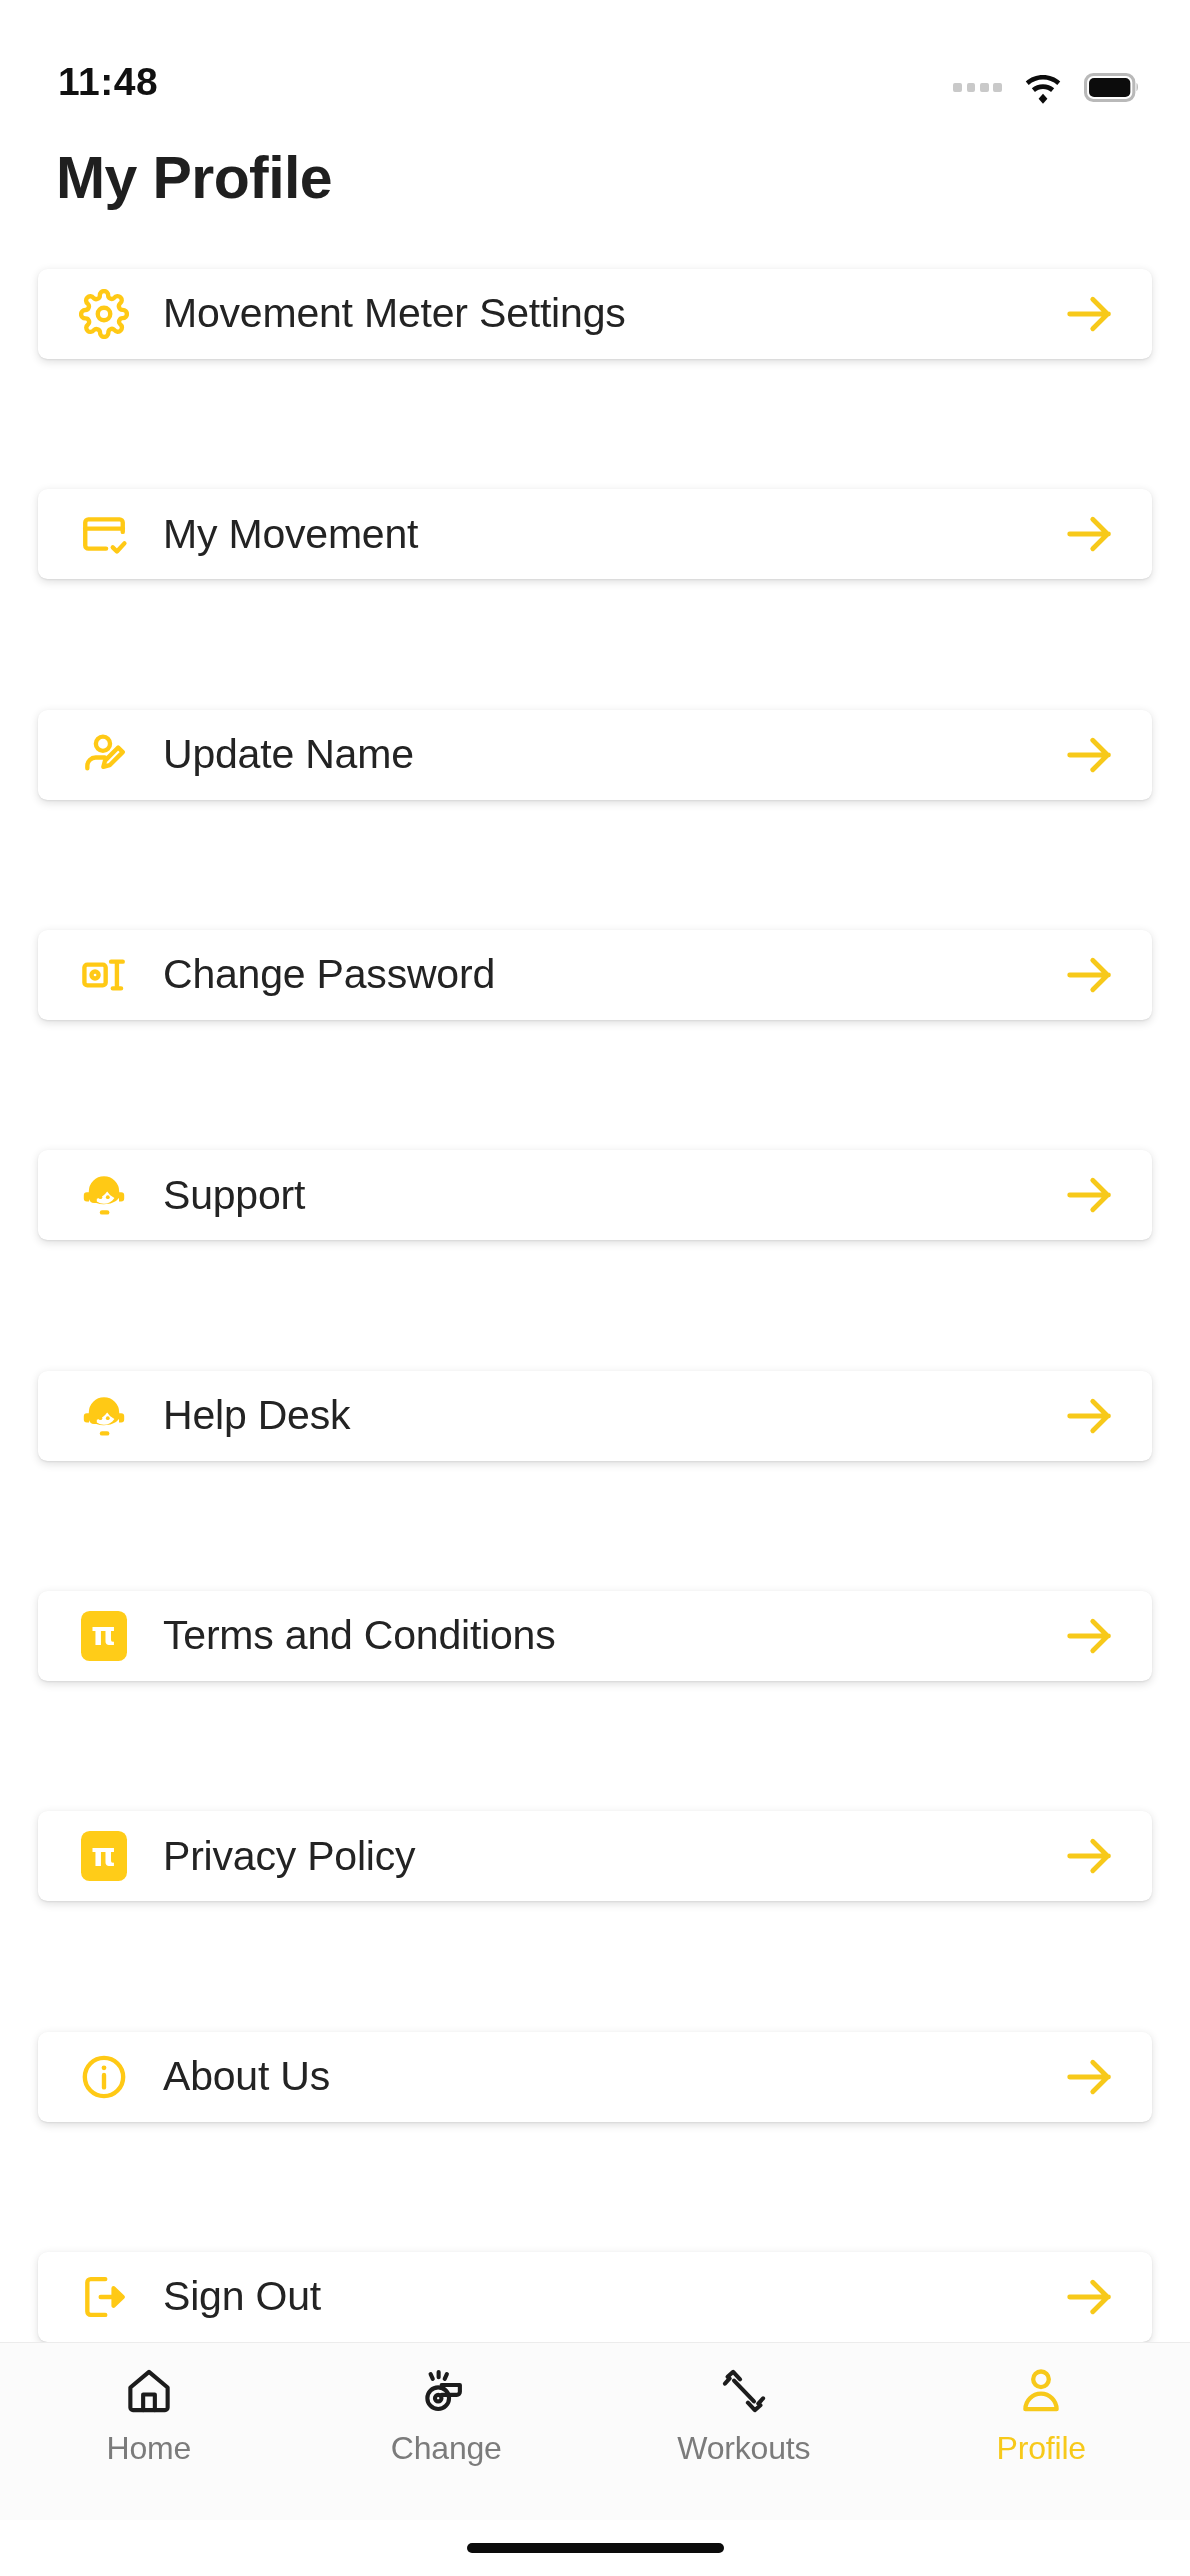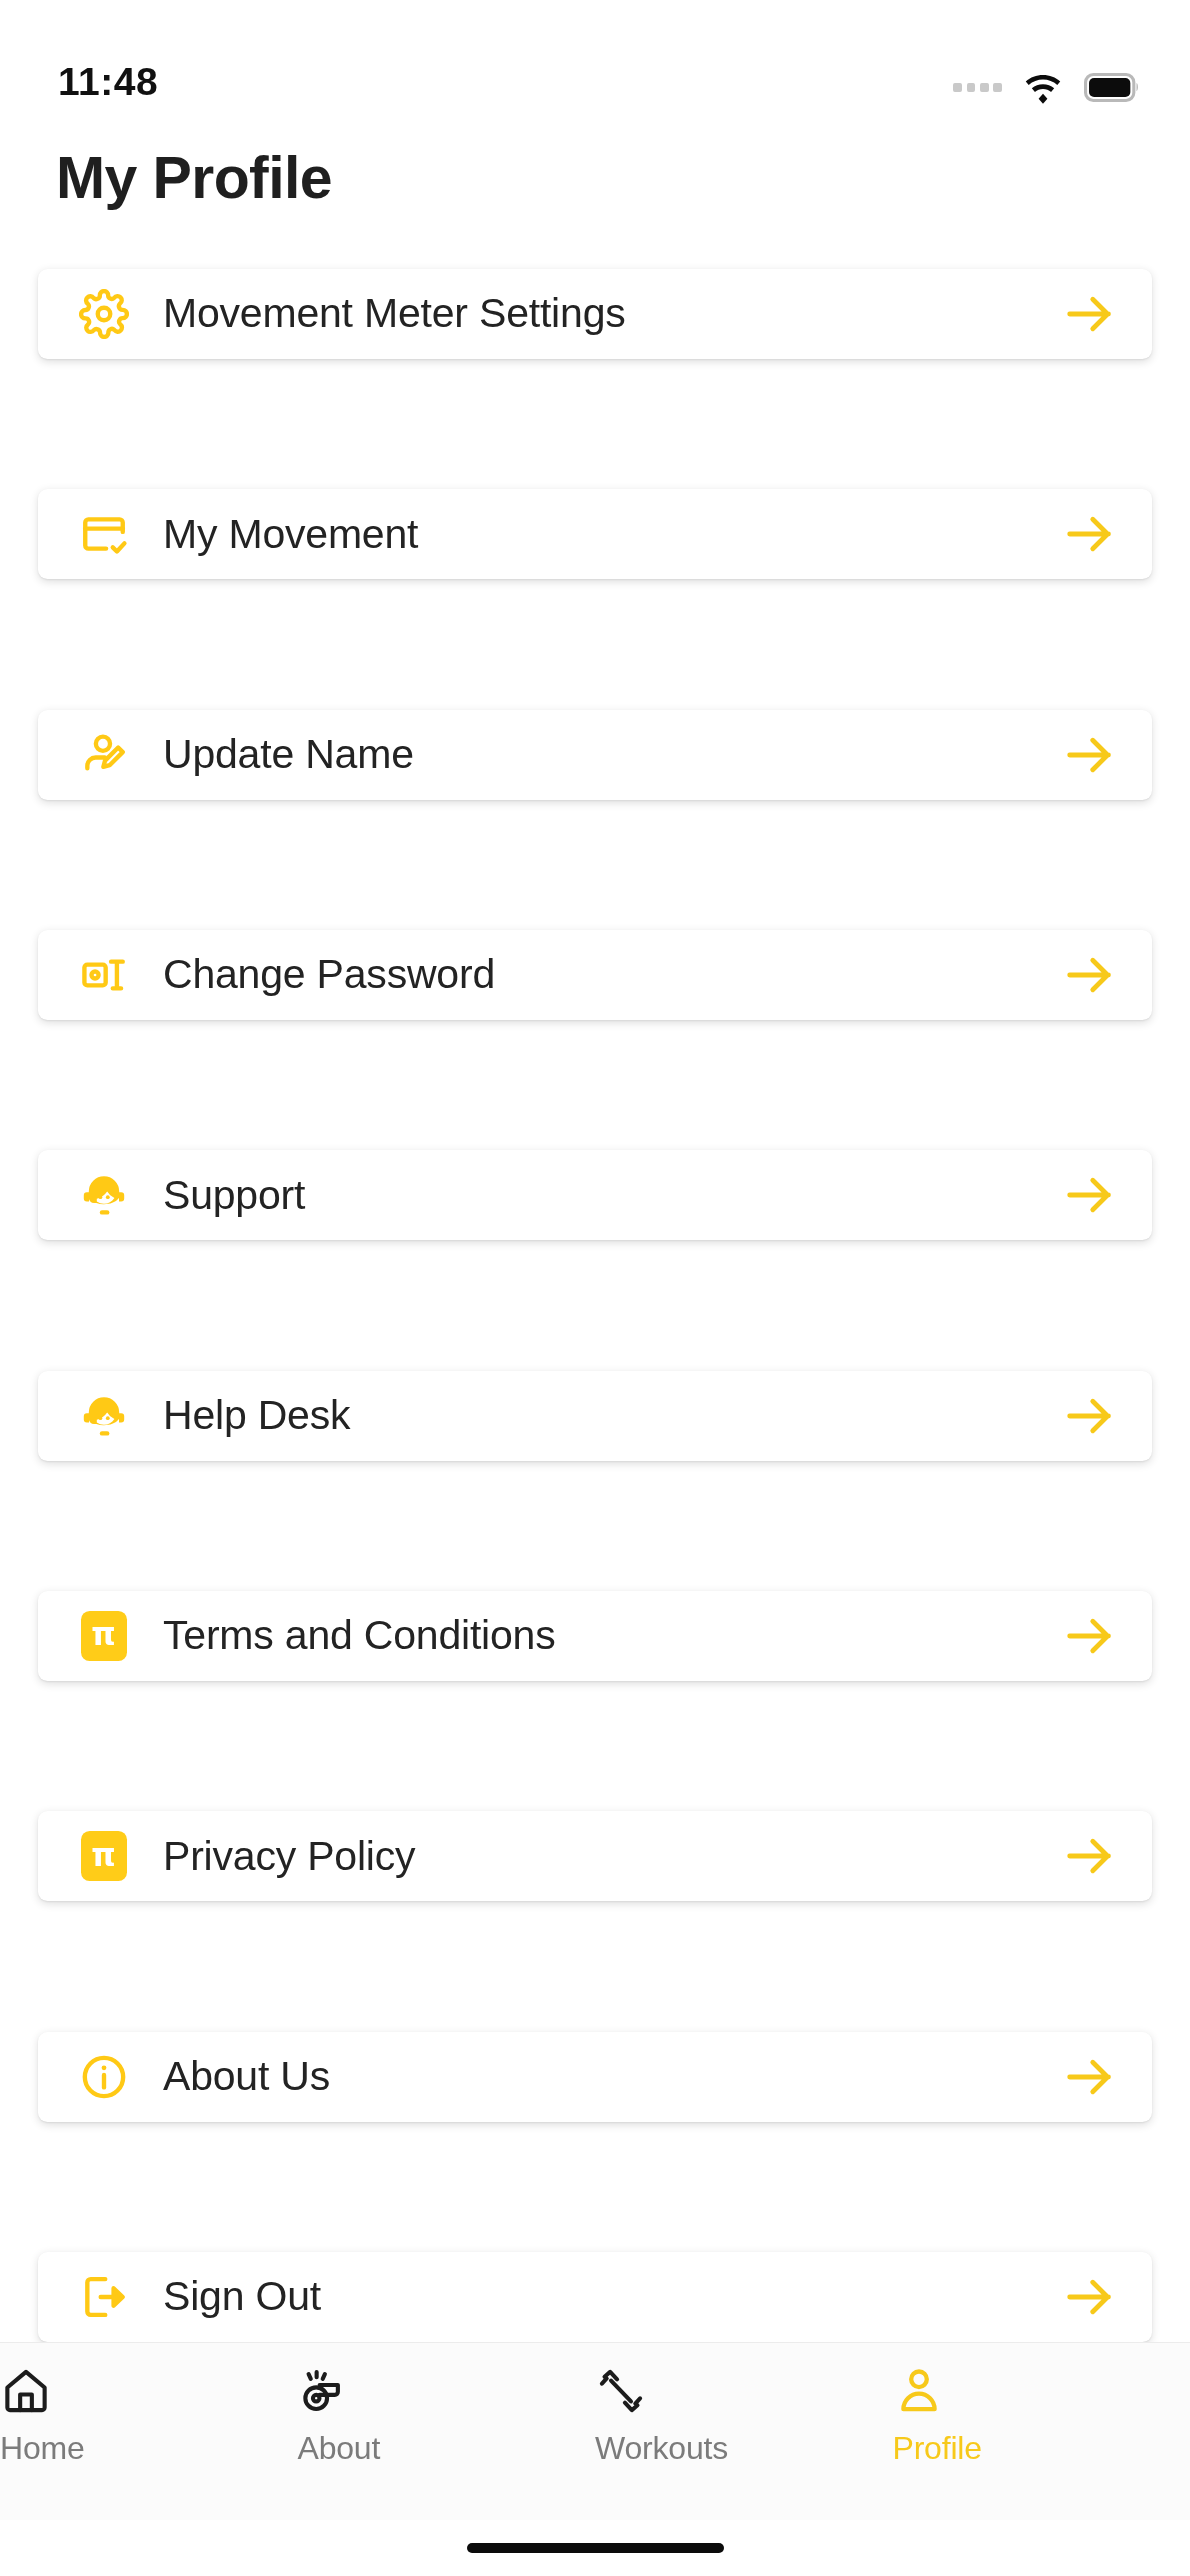--- a/index.html
+++ b/index.html
@@ -108,21 +108,21 @@
     background: #fbfbfb;
     border-top: 1px solid #ececec;
     display: flex;
     align-items: flex-start;
     padding-top: 21px;
   }
   .nav-item {
     flex: 1 1 0;
     display: flex;
     flex-direction: column;
-    align-items: flex-start;
+    align-items: center;
     gap: 11.5px;
   }
   .nav-ic { height: 54px; display: flex; align-items: center; justify-content: center; }
   .nav-label {
     font-size: 32px;
     color: #7b7b7b;
     letter-spacing: -0.2px;
   }
   .nav-item.active .nav-label { color: #F7C91A; }
 
@@ -343,21 +343,21 @@
 
     <div class="nav-item">
       <span class="nav-ic">
         <svg width="52" height="52" viewBox="0 0 24 24" fill="none" stroke="#1c1c1c" stroke-width="1.9" stroke-linecap="round" stroke-linejoin="round">
           <path d="M10 9.2h8.4v3.2a1.4 1.4 0 0 1-1.4 1.4H10"></path>
           <circle cx="8.4" cy="15.3" r="5"></circle>
           <circle cx="8.4" cy="15.3" r="1.5"></circle>
           <path d="M8.6 3.2v2.4M4.9 4.2l1 2.2M12.4 4.2l-1 2.2"></path>
         </svg>
       </span>
-      <span class="nav-label">About</span>
+      <span class="nav-label">Change</span>
     </div>
 
     <div class="nav-item">
       <span class="nav-ic">
         <svg width="52" height="52" viewBox="0 0 24 24" fill="none" stroke="#1c1c1c" stroke-width="1.9" stroke-linecap="round" stroke-linejoin="round">
           <path d="M7.4 7.2 16.6 16.8"></path>
           <path d="M4.4 5.4 7 3.2l3.2 3.4M3.2 8.6l2.2-2.4"></path>
           <path d="M19.6 18.6 17 20.8l-3.2-3.4M20.8 15.4l-2.2 2.4"></path>
         </svg>
       </span>

